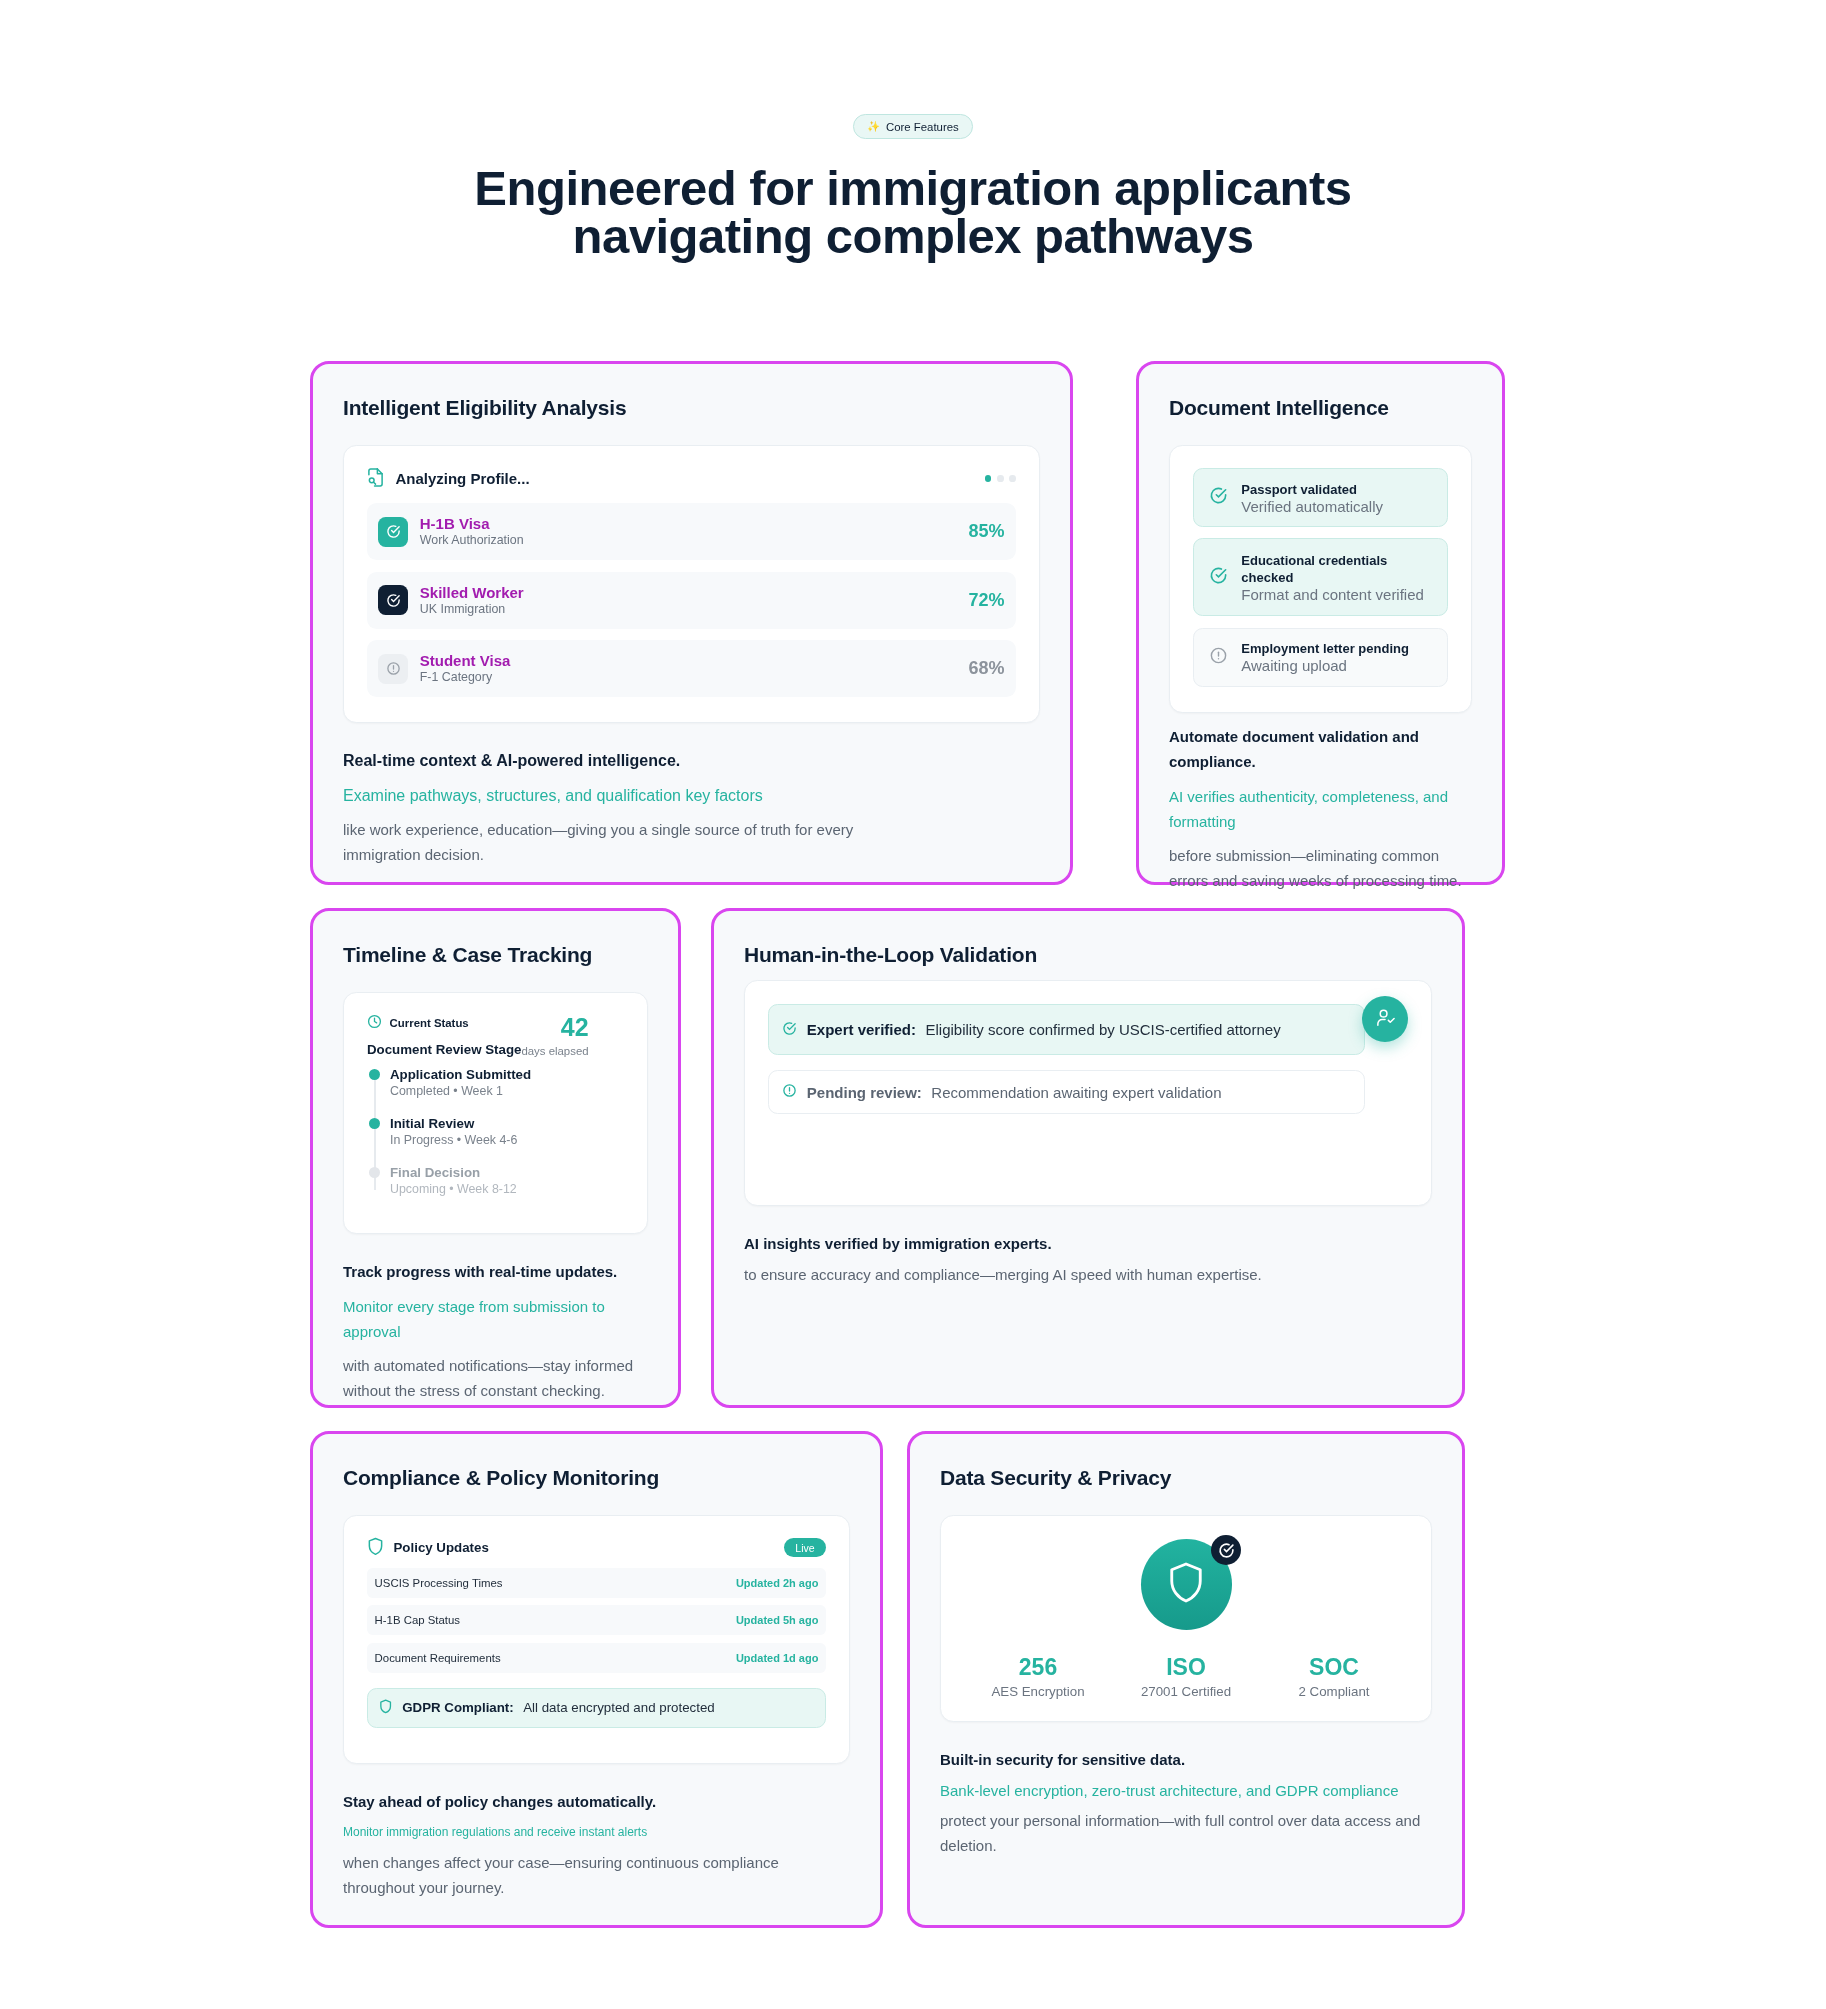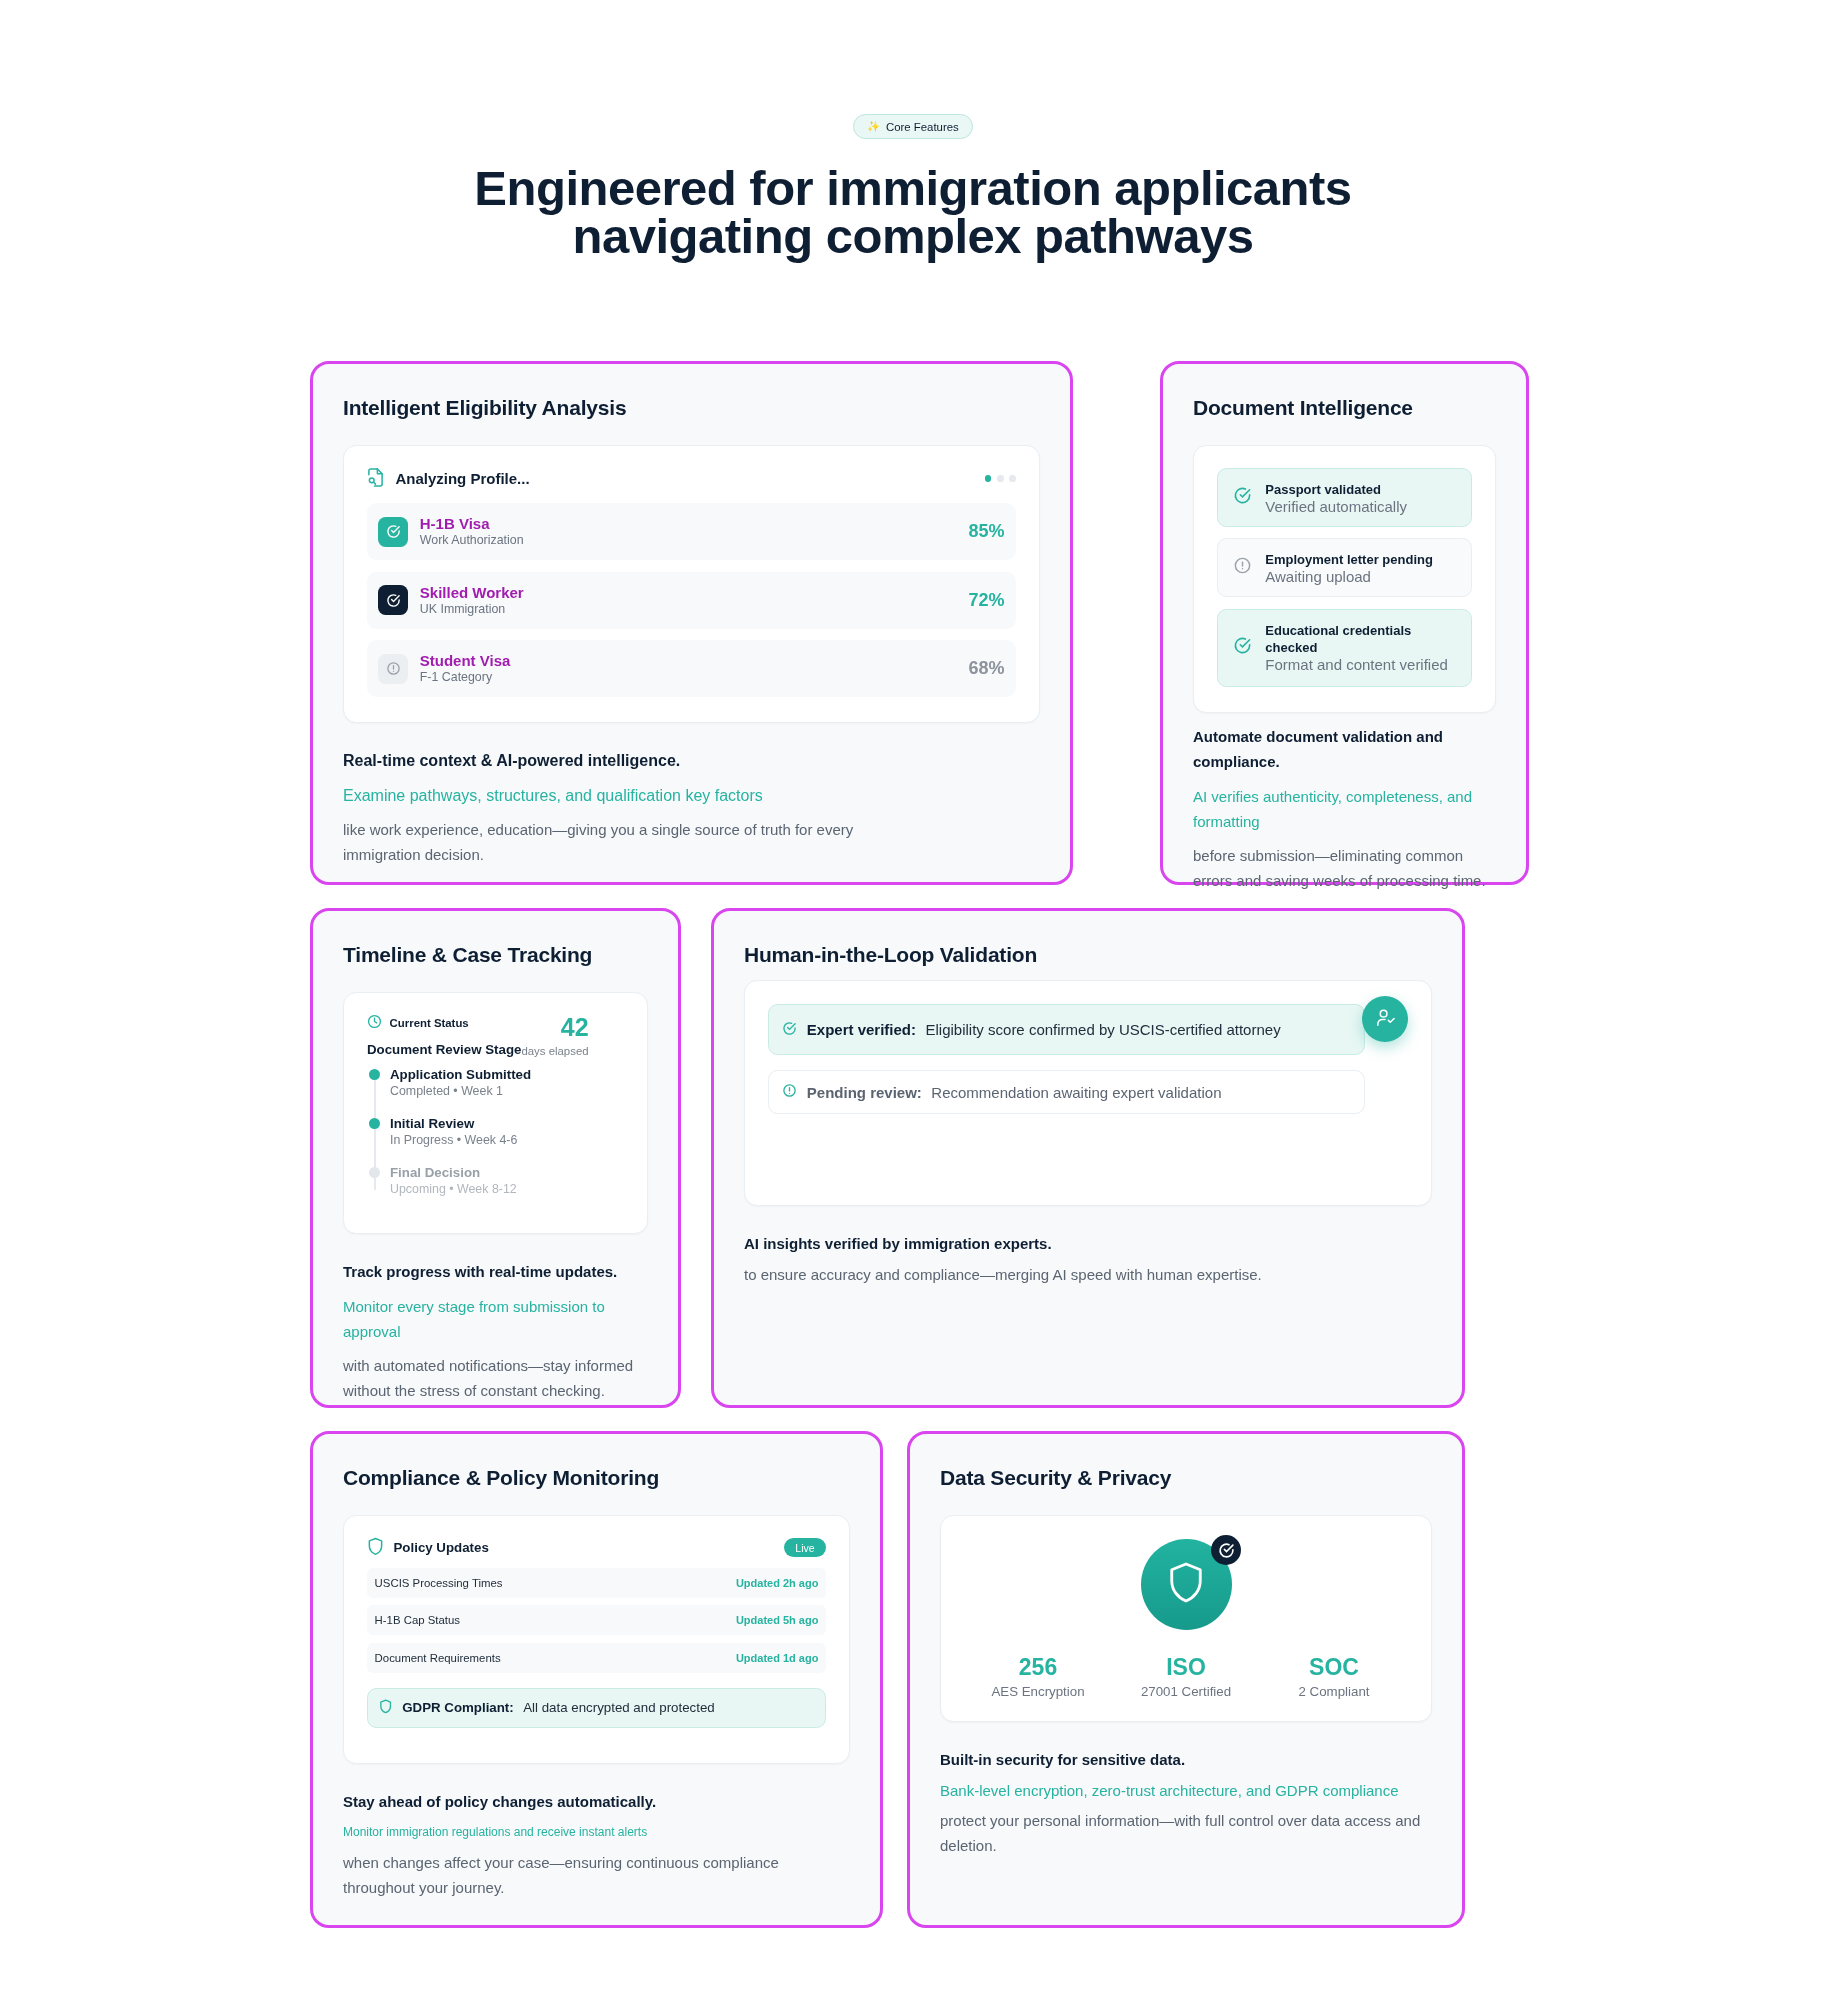--- a/index.html
+++ b/index.html
@@ -65,21 +65,21 @@
   .visa .txt { margin-left: 11.4px; flex: 1; }
   .visa .name { font-size: 15px; font-weight: 600; color: #a21caf; line-height: 18px; }
   .visa .sub { font-size: 12.4px; color: #6b7480; line-height: 15px; }
   .visa .pct { font-size: 18px; font-weight: 700; color: #26b3a0; }
   .visa .pct.grey { color: #8c939c; }
   #c1 .descs { margin-top: 25px; }
   #c1 .desc-teal { margin-top: 9.5px; }
   #c1 .desc-body { margin-top: 9.5px; }
 
   
-  #c2 { left: 1160px; top: 361px; width: 369px; height: 524px; }
+  #c2 { left: 1136px; top: 361px; width: 369px; height: 524px; }
   #c2 .inner { margin-top: 24px; height: 268px; padding: 22px 23px; }
   .doc {
     display: flex; align-items: center; gap: 13.3px;
     border-radius: 9.5px; padding: 0 15px;
     font-size: 13.3px; line-height: 17px;
   }
   .doc.ok { background: #e8f7f4; border: 1px solid #c9ebe5; }
   .doc.pend { background: #f8fafb; border: 1px solid #e9eef2; }
   .doc .t { font-weight: 700; font-size: 13px; color: #0f1f33; }
   .doc .s { color: #6b7480; font-size: 15px; }
@@ -282,43 +282,43 @@
         <svg width="19" height="19" viewBox="0 0 20 20" fill="none" stroke="#26b3a0" stroke-width="1.7" stroke-linecap="round">
             <path d="M17.5 9.3V10a7.5 7.5 0 1 1-4.4-6.8"></path>
             <path d="M17.5 4L10 11.5 7.7 9.2"></path>
           </svg>
       </span>
       <div>
         <div class="t">Passport validated</div>
         <div class="s">Verified automatically</div>
       </div>
     </div>
+    <div class="doc ok" style="height:78px">
+      <span>
+        <svg width="19" height="19" viewBox="0 0 20 20" fill="none" stroke="#26b3a0" stroke-width="1.7" stroke-linecap="round">
+            <path d="M17.5 9.3V10a7.5 7.5 0 1 1-4.4-6.8"></path>
+            <path d="M17.5 4L10 11.5 7.7 9.2"></path>
+          </svg>
+      </span>
+      <div>
+        <div class="t">Educational credentials checked</div>
+        <div class="s">Format and content verified</div>
+      </div>
+    </div>
     <div class="doc pend" style="height:59px">
       <span>
         <svg width="19" height="19" viewBox="0 0 20 20" fill="none" stroke="#9aa1a9" stroke-width="1.5" stroke-linecap="round">
             <circle cx="10" cy="10" r="7.5"></circle>
             <path d="M10 6.5v4"></path>
             <path d="M10 13.5h.01"></path>
           </svg>
       </span>
       <div>
         <div class="t">Employment letter pending</div>
         <div class="s">Awaiting upload</div>
-      </div>
-    </div>
-    <div class="doc ok" style="height:78px">
-      <span>
-        <svg width="19" height="19" viewBox="0 0 20 20" fill="none" stroke="#26b3a0" stroke-width="1.7" stroke-linecap="round">
-            <path d="M17.5 9.3V10a7.5 7.5 0 1 1-4.4-6.8"></path>
-            <path d="M17.5 4L10 11.5 7.7 9.2"></path>
-          </svg>
-      </span>
-      <div>
-        <div class="t">Educational credentials checked</div>
-        <div class="s">Format and content verified</div>
       </div>
     </div>
   </div>
   <div class="descs">
     <div class="desc-strong">Automate document validation and compliance.</div>
     <div class="desc-teal">AI verifies authenticity, completeness, and formatting</div>
     <div class="desc-body">before submission—eliminating common errors and saving weeks of processing time.</div>
   </div>
 </div>
 

